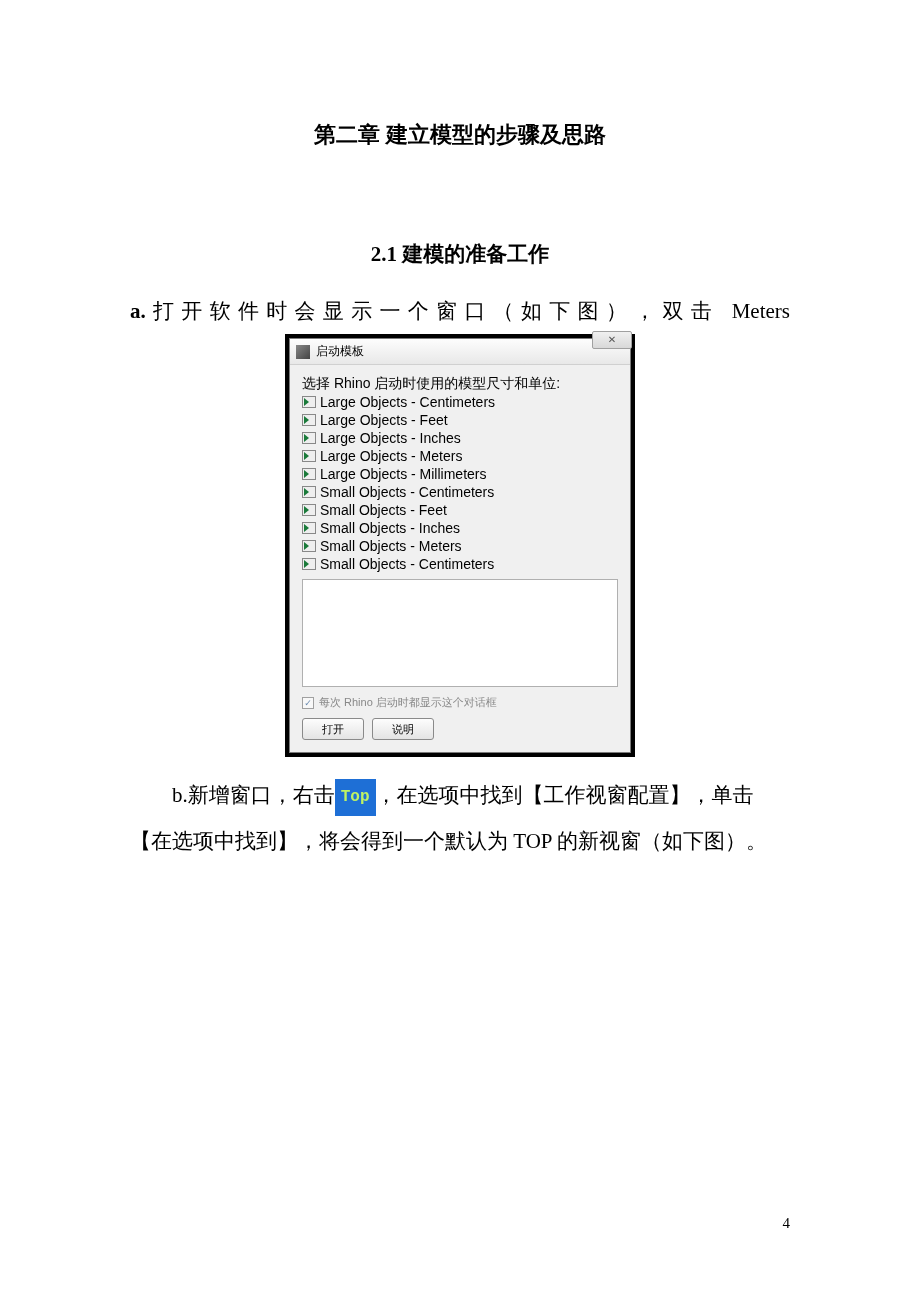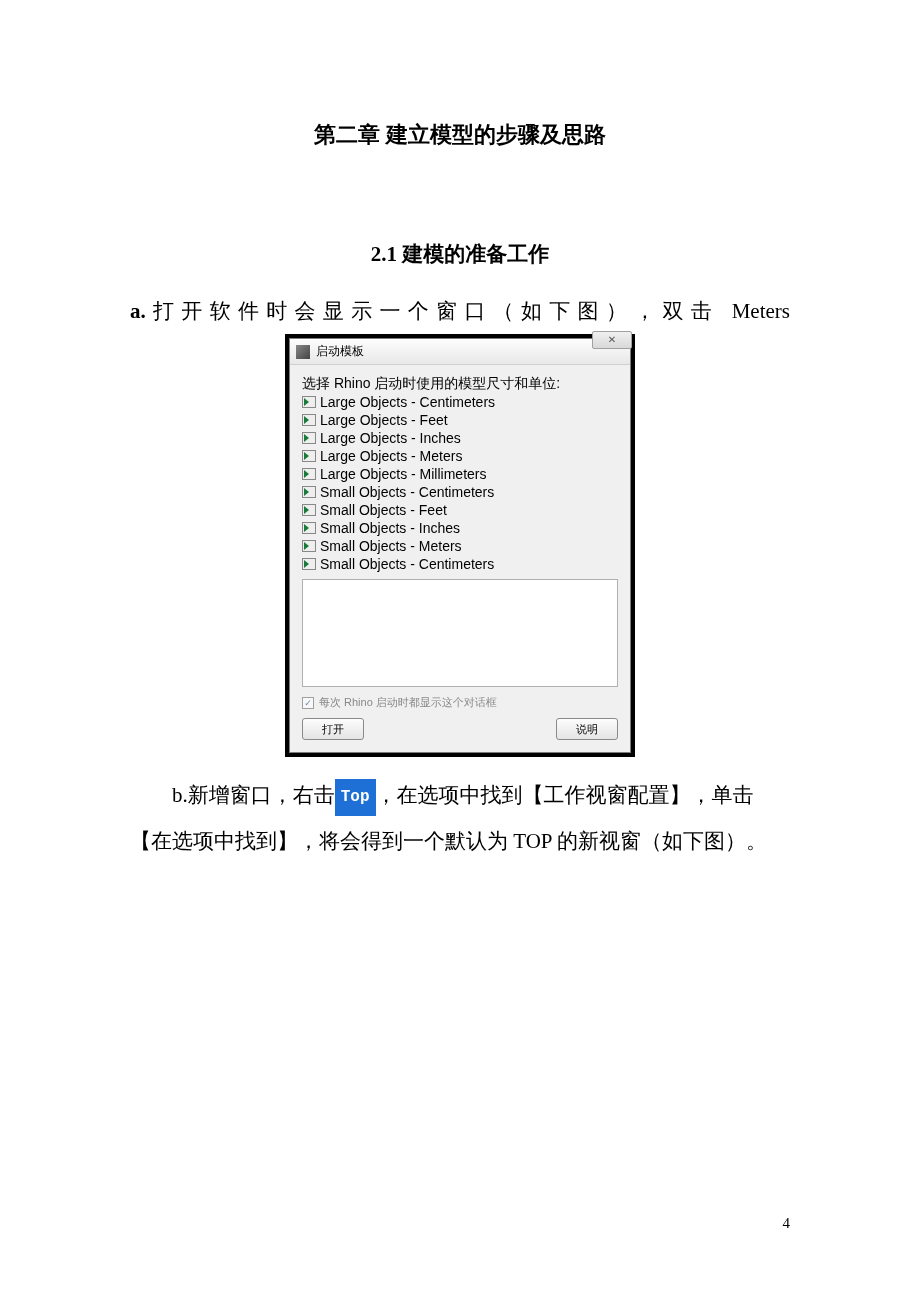--- a/index.html
+++ b/index.html
@@ -133,21 +133,21 @@
     background: #f8f8f8;
     margin-right: 5px;
     display: inline-flex;
     align-items: center;
     justify-content: center;
     font-size: 9px;
     color: #6a8aaf;
   }
   .btn-row {
     display: flex;
-    justify-content: space-between;
+    justify-content: flex-start;
     gap: 8px;
     padding-bottom: 6px;
   }
   .win-btn {
     min-width: 62px;
     height: 22px;
     background: linear-gradient(#fdfdfd,#e4e4e4);
     border: 1px solid #8a8a8a;
     border-radius: 3px;
     font-size: 11px;
@@ -157,21 +157,21 @@
   }
 
   .para-b {
     font-size: 21px;
     line-height: 2.2;
     text-indent: 2em;
   }
   .top-badge {
     display: inline-block;
     background: #1e6fd6;
-    color: #ffffff;
+    color: #bef264;
     font-family: "Courier New", monospace;
     font-weight: bold;
     font-size: 16px;
     padding: 1px 6px;
     vertical-align: 1px;
     text-indent: 0;
   }
   .para-b2 {
     font-size: 21px;
     line-height: 2.2;

